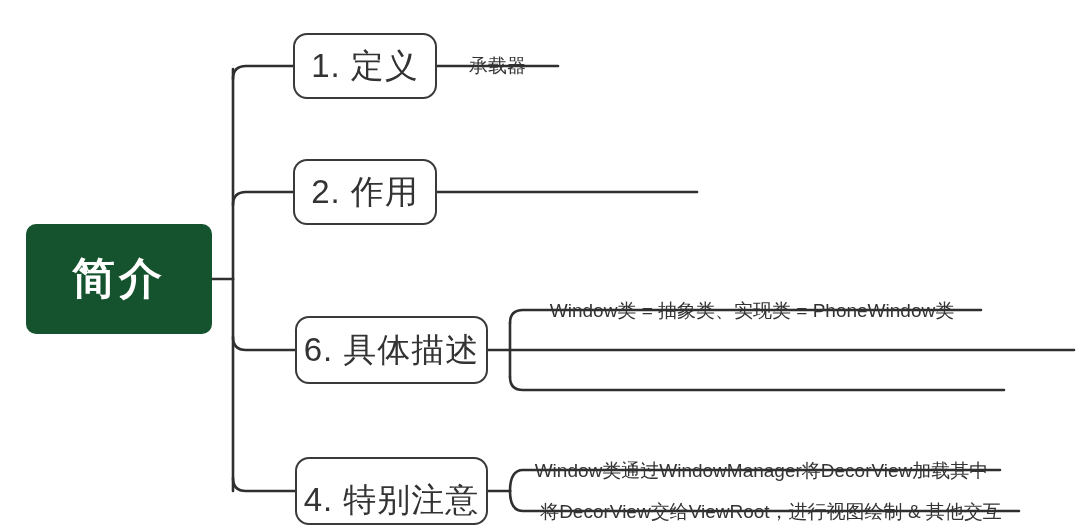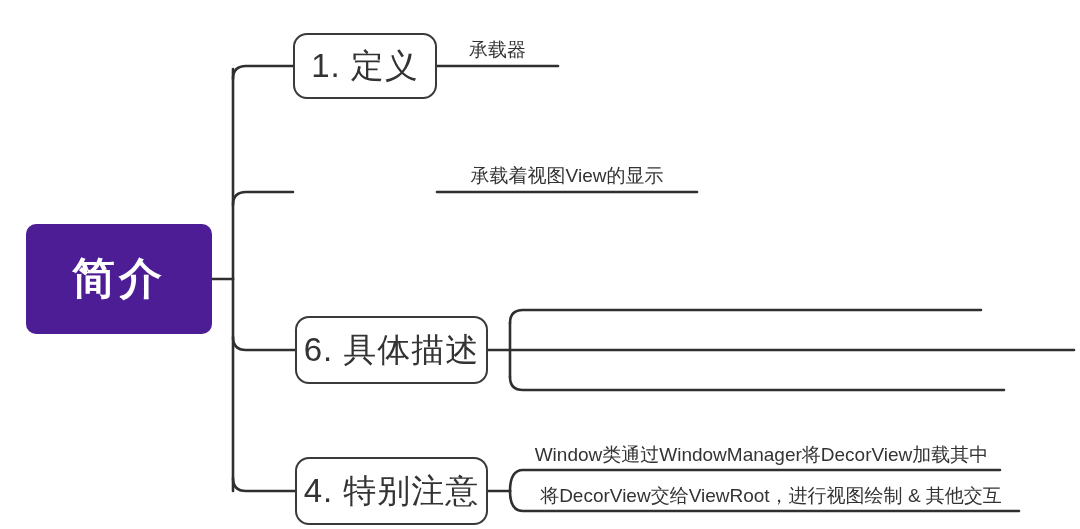--- a/index.html
+++ b/index.html
@@ -22,21 +22,21 @@
     width: 1080px;
     height: 529px;
     pointer-events: none;
   }
   .root-node {
     position: absolute;
     left: 26px;
     top: 224px;
     width: 186px;
     height: 110px;
-    background: #4c1d95;
+    background: #14532d;
     border-radius: 10px;
     display: flex;
     align-items: center;
     justify-content: center;
   }
   .root-node .root-label {
     color: #ffffff;
     font-size: 43px;
     font-weight: bold;
     letter-spacing: 4px;
@@ -57,20 +57,21 @@
     letter-spacing: 1px;
     white-space: nowrap;
   }
   .leaf {
     position: absolute;
     color: #333333;
     font-size: 19px;
     white-space: nowrap;
     text-align: center;
     line-height: 1;
+    margin-top: 16px;
   }
 </style>
 </head>
 <body>
 
 <div id="canvas">
 
   <svg class="wires" viewBox="0 0 1080 529">
     <g fill="none" stroke="#2f2f2f" stroke-width="2.6" stroke-linecap="round" stroke-linejoin="round">
 
@@ -106,25 +107,28 @@
 
   <div class="root-node">
     <span class="root-label">简介</span>
   </div>
 
   <div class="branch-node" style="left:293px; top:33px; width:144px; height:66px;">
     <span class="branch-label">1. 定义</span>
   </div>
   <div class="leaf" style="left:437px; top:40px; width:121px;">承载器</div>
 
-  <div class="leaf" style="left:437px; top:166px; width:260px;">承载着视图View的显示</div>
+  <div class="branch-node" style="left:293px; top:159px; width:144px; height:66px;">
+    <span class="branch-label">2. 作用</span>
+  </div>
 
   <div class="branch-node" style="left:295px; top:316px; width:193px; height:68px;">
     <span class="branch-label">6. 具体描述</span>
   </div>
+  <div class="leaf" style="left:523px; top:285px; width:458px;">Window类 = 抽象类、实现类 = PhoneWindow类</div>
 
-  <div class="branch-node" style="left:295px; top:457px; width:193px; height:68px;">
+  <div class="branch-node" style="left:295px; top:457px; width:193px; height:68px;align-items:flex-end;">
     <span class="branch-label">4. 特别注意</span>
   </div>
   <div class="leaf" style="left:523px; top:486px; width:496px;">将DecorView交给ViewRoot，进行视图绘制 &amp; 其他交互</div>
   <div class="leaf" style="left:523px; top:445px; width:477px;">Window类通过WindowManager将DecorView加载其中</div>
 
 </div>
 
 </body></html>

